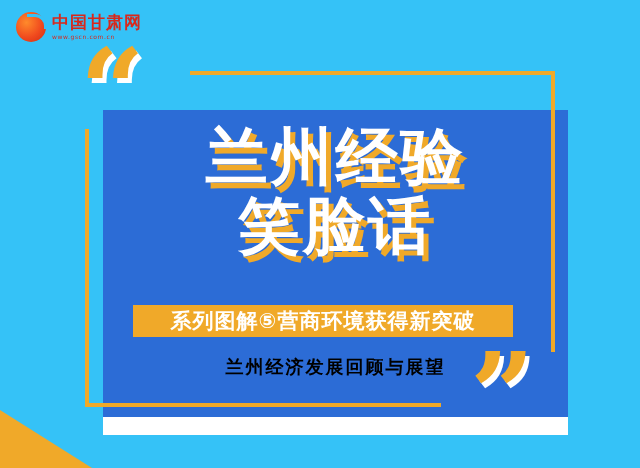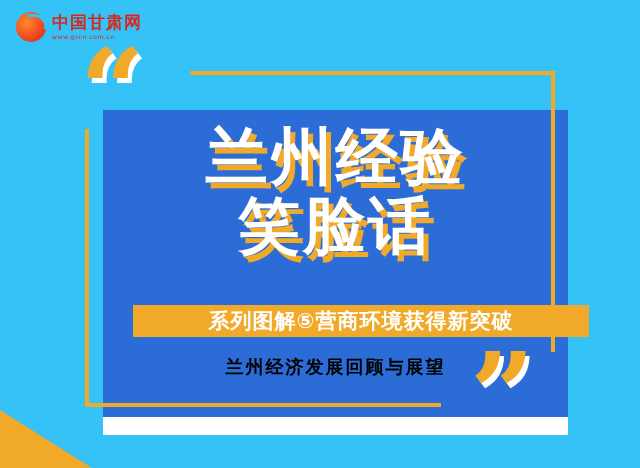--- a/index.html
+++ b/index.html
@@ -153,21 +153,21 @@
     letter-spacing: 3px;
     text-shadow: 5px 6px 0 #f0a929;
     white-space: nowrap;
   }
 
   
   .ribbon {
     position: absolute;
     left: 133px;
     top: 305px;
-    width: 456px;
+    width: 380px;
     height: 32px;
     background: #f0a929;
     z-index: 4;
     display: flex;
     align-items: center;
     justify-content: center;
   }
   .ribbon-text {
     font-size: 21px;
     font-weight: bold;

